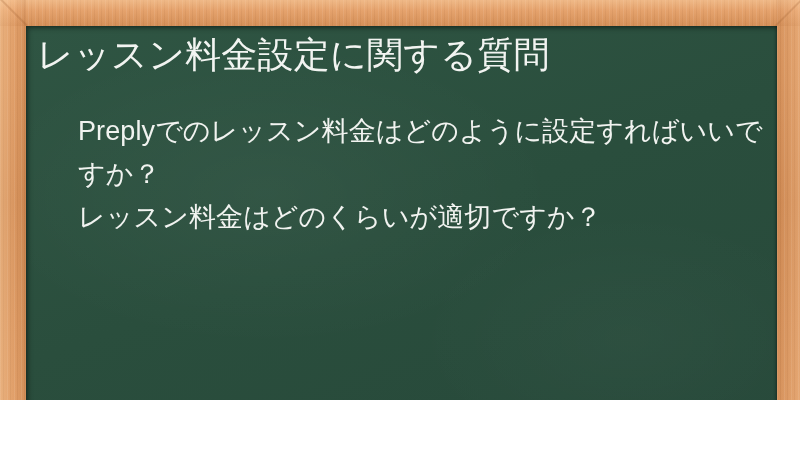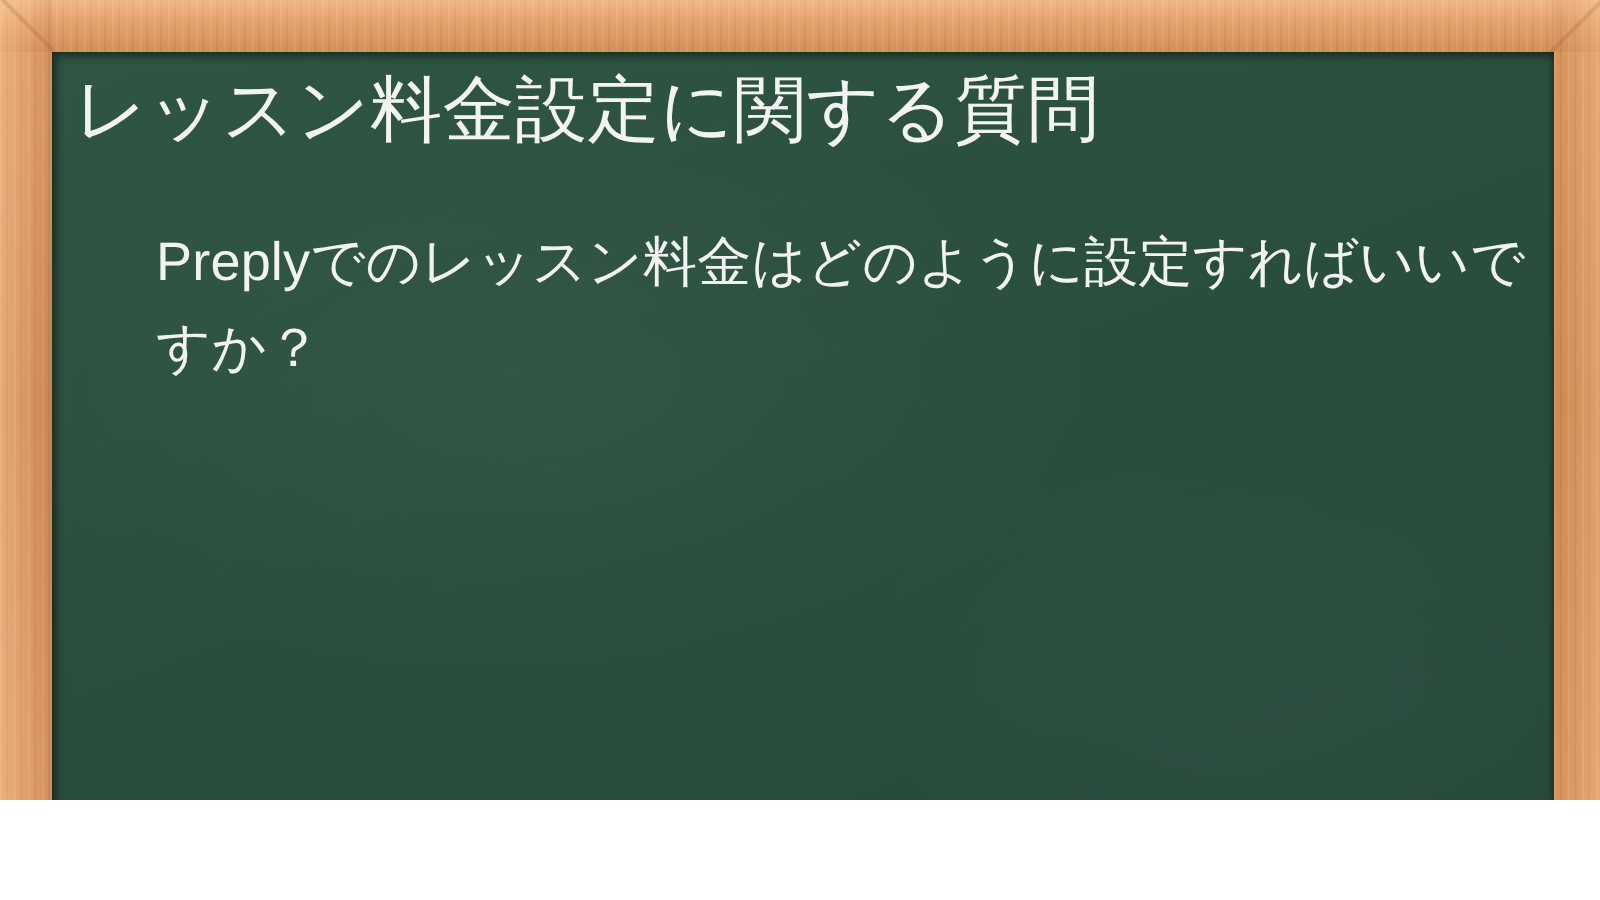--- a/index.html
+++ b/index.html
@@ -167,19 +167,20 @@
     <div class="mitre bl"></div>
     <div class="mitre br"></div>
   </div>
 
   <div class="board">
 
     <div class="title">レッスン料金設定に関する質問</div>
 
     <div class="body-list">
       <div class="body-line wide">Preplyでのレッスン料金はどのように設定すればいいですか？</div>
+      <div class="body-line">レッスン料金はどのくらいが適切ですか？</div>
     </div>
 
     <div class="chalk"></div>
 
   </div>
 
 </div>
 
 </body></html>

